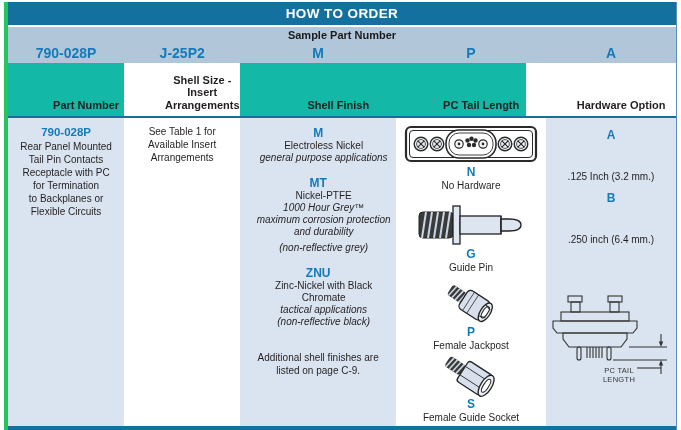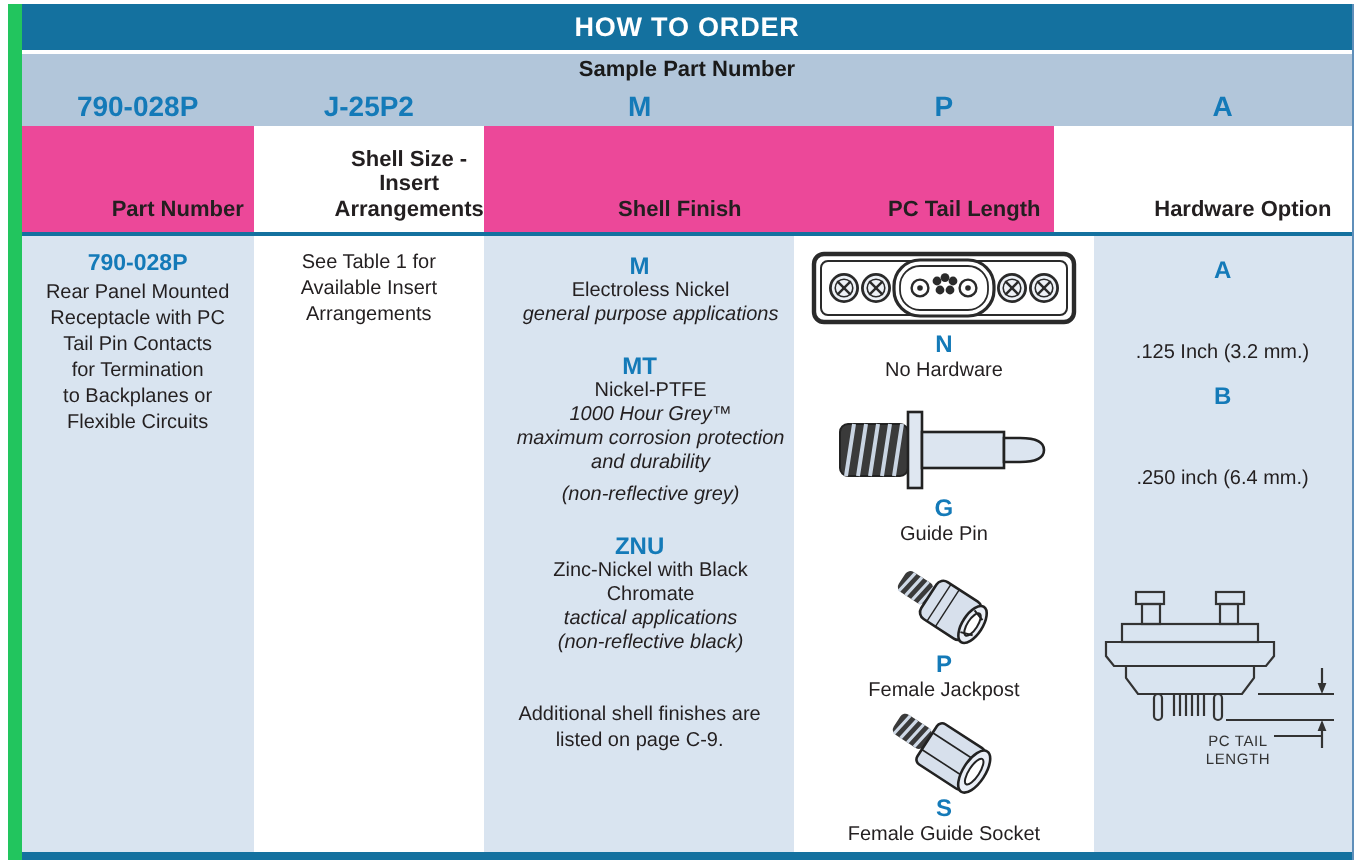--- a/index.html
+++ b/index.html
@@ -1,36 +1,36 @@
 <!DOCTYPE html>
 <html><head>
 <meta charset="utf-8">
 <style>
   * { margin:0; padding:0; box-sizing:border-box; }
   html,body { width:681px; height:430px; }
   body { background:#ffffff; font-family:"Liberation Sans","DejaVu Sans",sans-serif; color:#231f20; }
 
   .page { position:relative; width:681px; height:430px; background:#ffffff; overflow:hidden; }
   .table { position:absolute; left:4px; top:2px; width:673px; height:428px;
-           border-left:7px solid #22c55e; border-right:1px solid #5f8fba;
+           border-left:4px solid #22c55e; border-right:1px solid #5f8fba;
            display:flex; flex-direction:column; }
 
   .title-bar { height:23px; background:#14719f; color:#ffffff; display:flex; align-items:center;
                justify-content:center; font-size:13.5px; font-weight:bold; letter-spacing:.4px; }
   .white-gap { height:2px; background:#ffffff; }
   .sample-label-bar { height:16px; background:#b2c6da; display:flex; align-items:center;
                       justify-content:center; font-size:11px; font-weight:bold; color:#1a1a1a; }
   .sample-row { height:20px; background:#b2c6da; display:flex; }
   .sample-cell { display:flex; align-items:center; justify-content:center;
                  font-size:14px; font-weight:bold; color:#147ab8; }
 
   .header-row { height:55px; display:flex; border-bottom:2.5px solid #14719f; }
   .hcell { display:flex; flex-direction:column; justify-content:flex-end; align-items:center;
            text-align:center; font-size:11px; font-weight:bold; line-height:12.5px; padding-bottom:5px;padding-left:40px; }
-  .bg-band { background:#ec4899; }
+  .bg-band { background:#14b8a6; }
   .bg-white { background:#ffffff; }
 
   .content-row { height:308px; display:flex; }
   .ccell { height:100%; text-align:center; overflow:hidden; }
   .bg-cell-blue { background:#d9e4f0; }
 
   .w1 { width:117px; } .w2 { width:117px; } .w3 { width:157px; } .w4 { width:151px; } .w5 { width:131px; }
 
   .col-pad { padding-top:7px; }
   .pn-code { font-size:11.5px; font-weight:bold; color:#147ab8; line-height:15px; }
@@ -100,22 +100,22 @@
       <div class="hcell bg-white w4">
         <span>Hardware Option</span>
       </div>
     </div>
 
     <div class="content-row">
 
       <div class="ccell bg-cell-blue w1 col-pad">
         <div class="pn-code">790-028P</div>
         <div class="txt-line">Rear Panel Mounted</div>
+        <div class="txt-line">Tail Pin Contacts</div>
         <div class="txt-line">Receptacle with PC</div>
-        <div class="txt-line">Tail Pin Contacts</div>
         <div class="txt-line">for Termination</div>
         <div class="txt-line">to Backplanes or</div>
         <div class="txt-line">Flexible Circuits</div>
       </div>
 
       <div class="ccell bg-white w2 col-pad">
         <div class="txt-line">See Table 1 for</div>
         <div class="txt-line">Available Insert</div>
         <div class="txt-line">Arrangements</div>
       </div>

